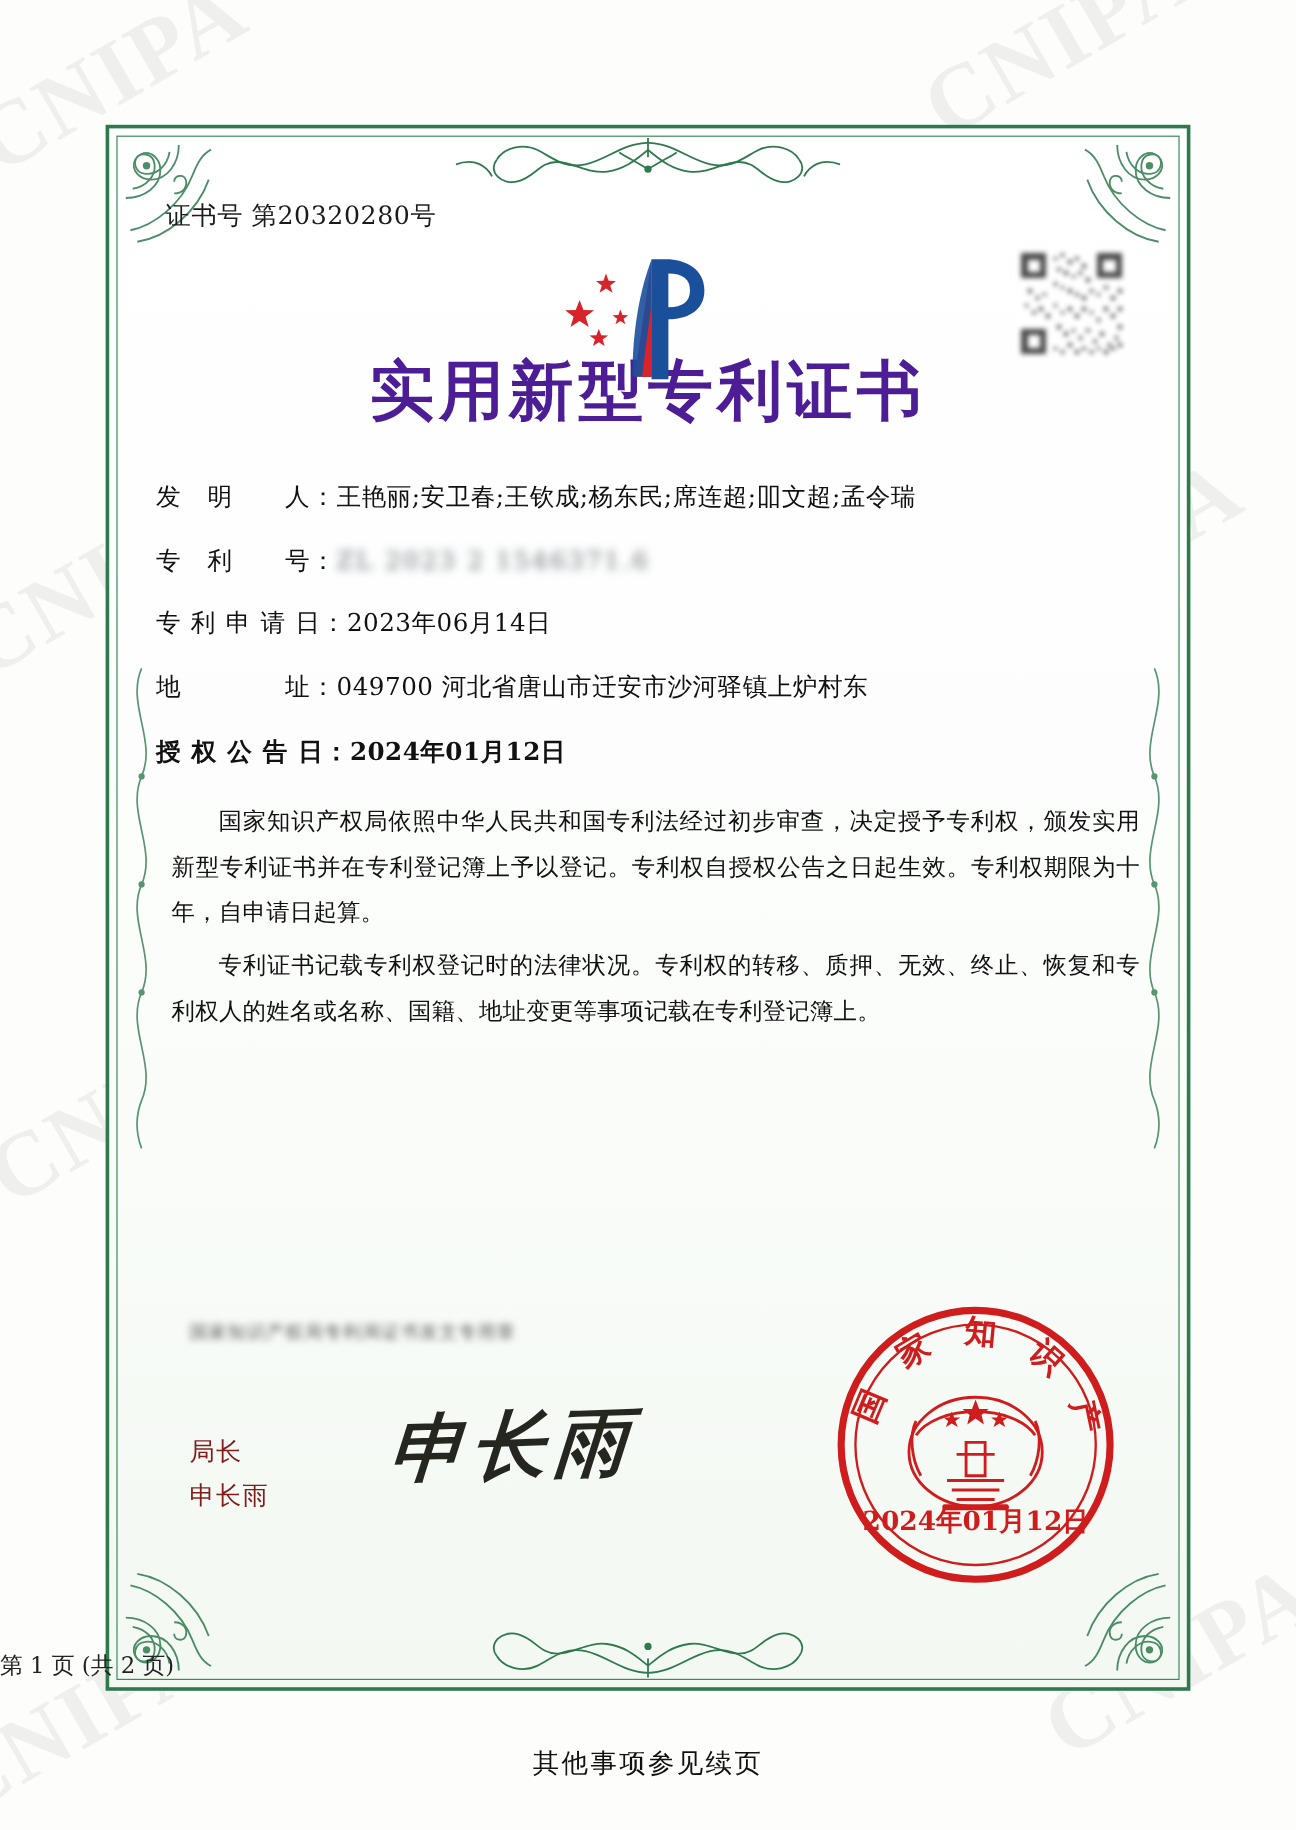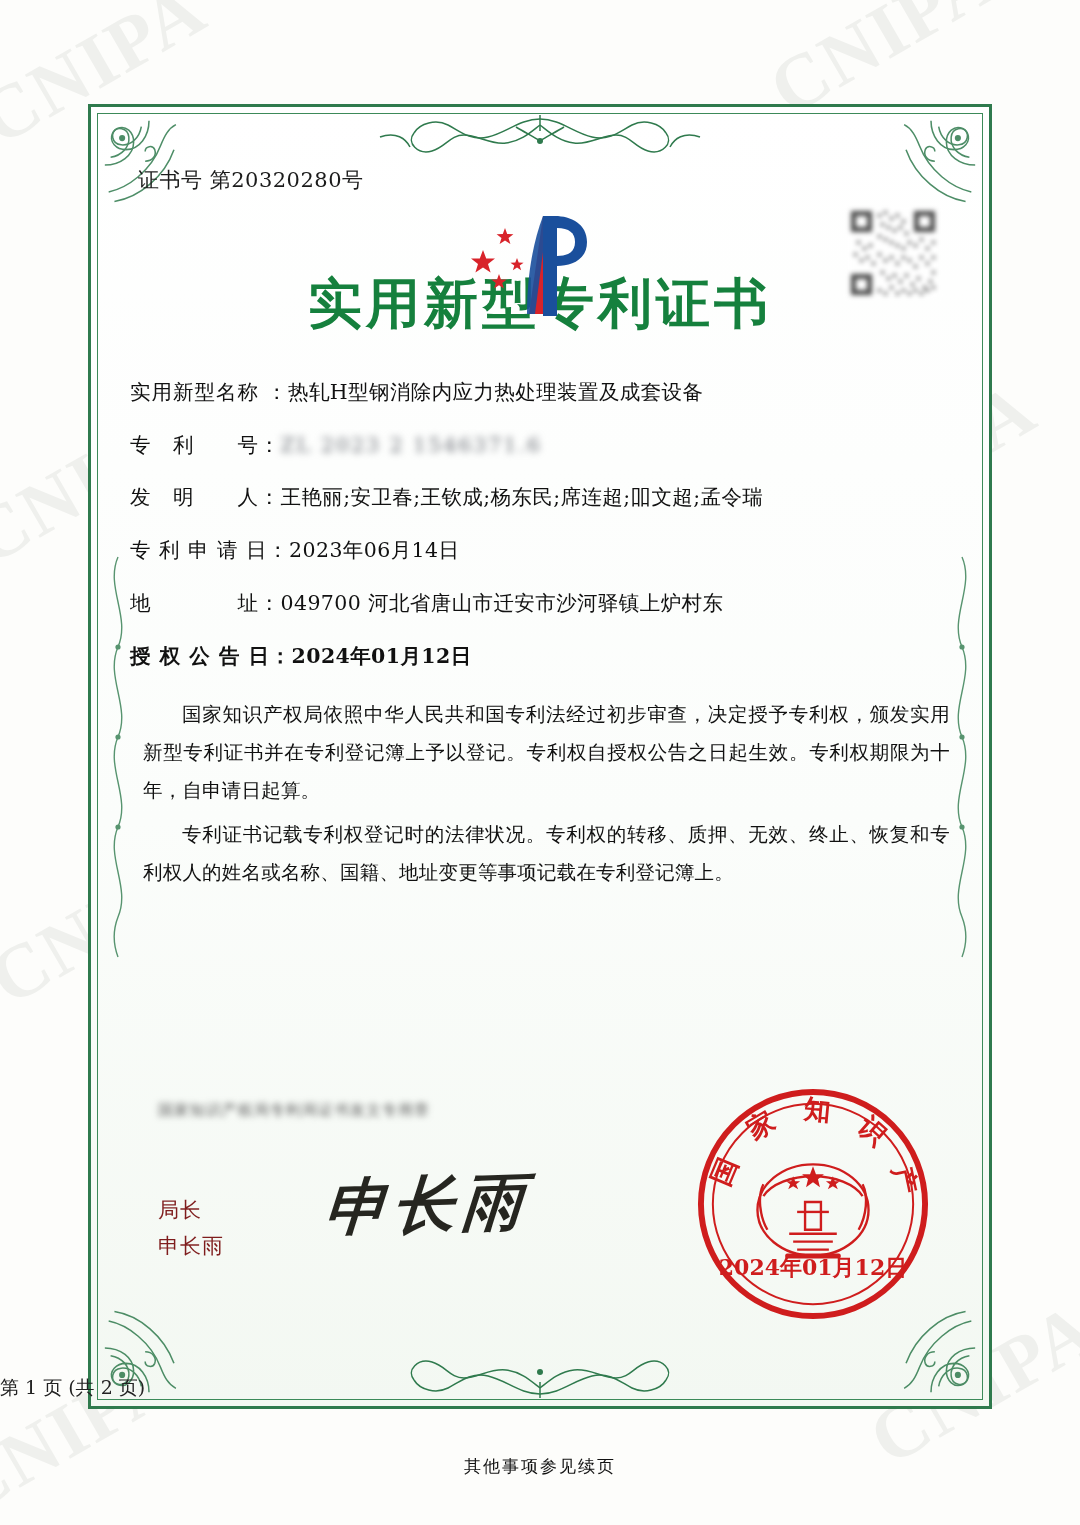--- a/index.html
+++ b/index.html
@@ -136,26 +136,26 @@
     position: absolute;
     right: 12px;
     top: 42px;
     width: 90px;
     height: 90px;
     filter: blur(2.4px);
     opacity: .85;
   }
 
   .title {
-    margin-top: 74px;
+    margin-top: 96px;
     text-align: center;
     font-size: 54px;
     font-weight: 700;
     letter-spacing: 4px;
-    color: #15803d;
+    color: #4c1d95;
     font-family: "DejaVu Serif", "Liberation Serif", serif;
   }
 
   .fields {
     margin-top: 38px;
   }
   .row {
     display: flex;
     align-items: baseline;
     font-size: 20.5px;
@@ -269,21 +269,21 @@
     text-align: left;
     font-size: 19px;
     color: #222;
     z-index: 3;
   }
   .footer-note {
     position: absolute;
     left: 0; right: 0;
     top: 1455px;
     text-align: center;
-    font-size: 17px;
+    font-size: 22px;
     color: #111;
     letter-spacing: 2px;
     z-index: 3;
   }
 </style>
 </head>
 <body>
 
 <div class="watermarks">
   <div class="wm" style="left:-30px;  top:20px;   font-size:76px;">CNIPA</div>
@@ -479,30 +479,26 @@
           <rect x="28" y="21" width="1" height="1"></rect>
             <rect x="28" y="26" width="1" height="1"></rect>
         </g>
       </svg>
     </div>
 
     <div class="title">实用新型专利证书</div>
 
     <div class="fields">
       <div class="row">
-        <span class="lbl">实用新型名称 ：</span>
-        <span class="val">热轧H型钢消除内应力热处理装置及成套设备</span>
+        <span class="lbl">发　明　　人：</span>
+        <span class="val">王艳丽;安卫春;王钦成;杨东民;席连超;吅文超;孟令瑞</span>
       </div>
       <div class="row">
         <span class="lbl">专　利　　号：</span>
         <span class="val redacted">ZL 2023 2 1546371.6</span>
-      </div>
-      <div class="row">
-        <span class="lbl">发　明　　人：</span>
-        <span class="val">王艳丽;安卫春;王钦成;杨东民;席连超;吅文超;孟令瑞</span>
       </div>
       <div class="row">
         <span class="lbl">专 利 申 请 日：</span>
         <span class="val">2023年06月14日</span>
       </div>
       <div class="row">
         <span class="lbl">地　　　　址：</span>
         <span class="val">049700 河北省唐山市迁安市沙河驿镇上炉村东</span>
       </div>
 

